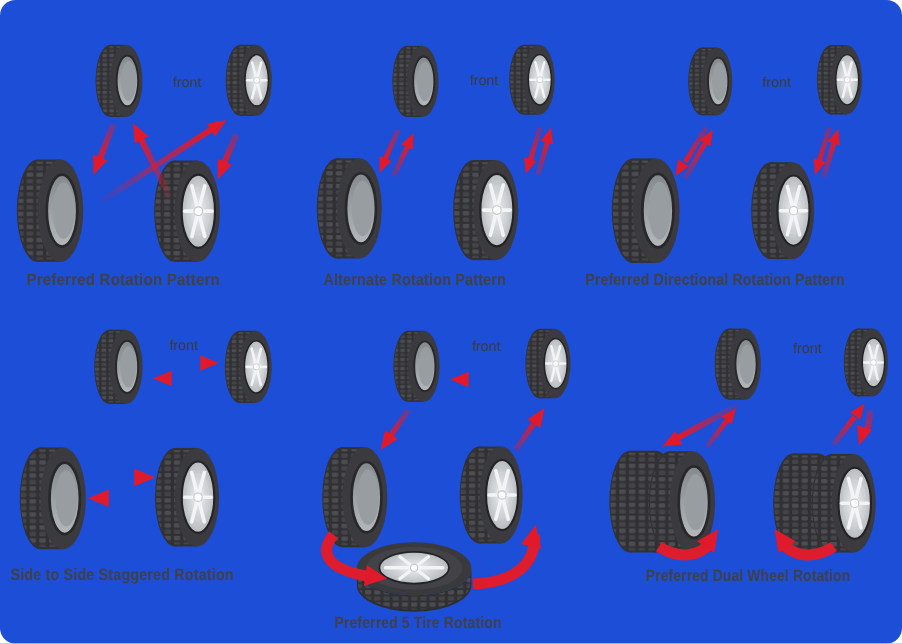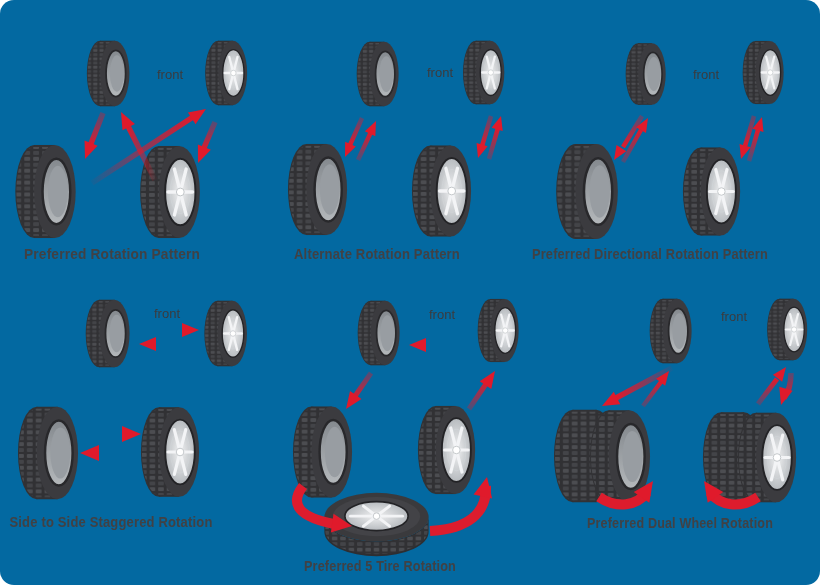--- a/index.html
+++ b/index.html
@@ -1,17 +1,17 @@
 <!DOCTYPE html>
 <html><head>
 <meta charset="utf-8">
 <style>
   html,body{margin:0;padding:0;background:#ffffff;}
   .stage{
-    position:relative;width:820px;height:585px;background:#0369a1;
+    position:relative;width:820px;height:585px;background:#1d4ed8;
     border-radius:14px;overflow:hidden;
     font-family:"Liberation Sans", sans-serif;
   }
   svg{display:block;}
   .caption{font-weight:bold;font-size:15px;fill:#414144;letter-spacing:.2px;}
   .front{font-size:13px;fill:#3b3b3e;}
 </style>
 </head>
 <body>
 

